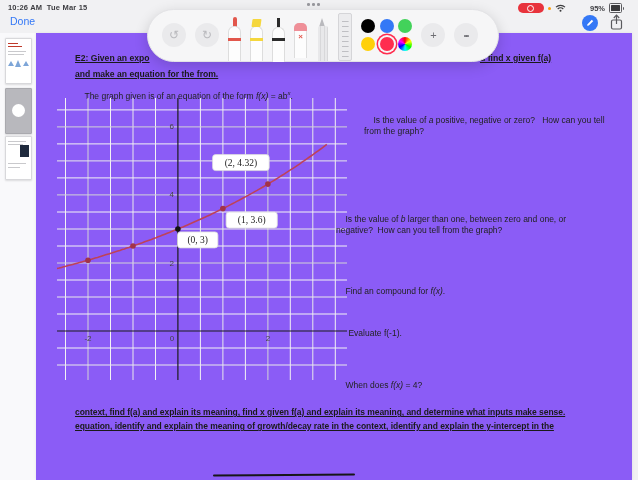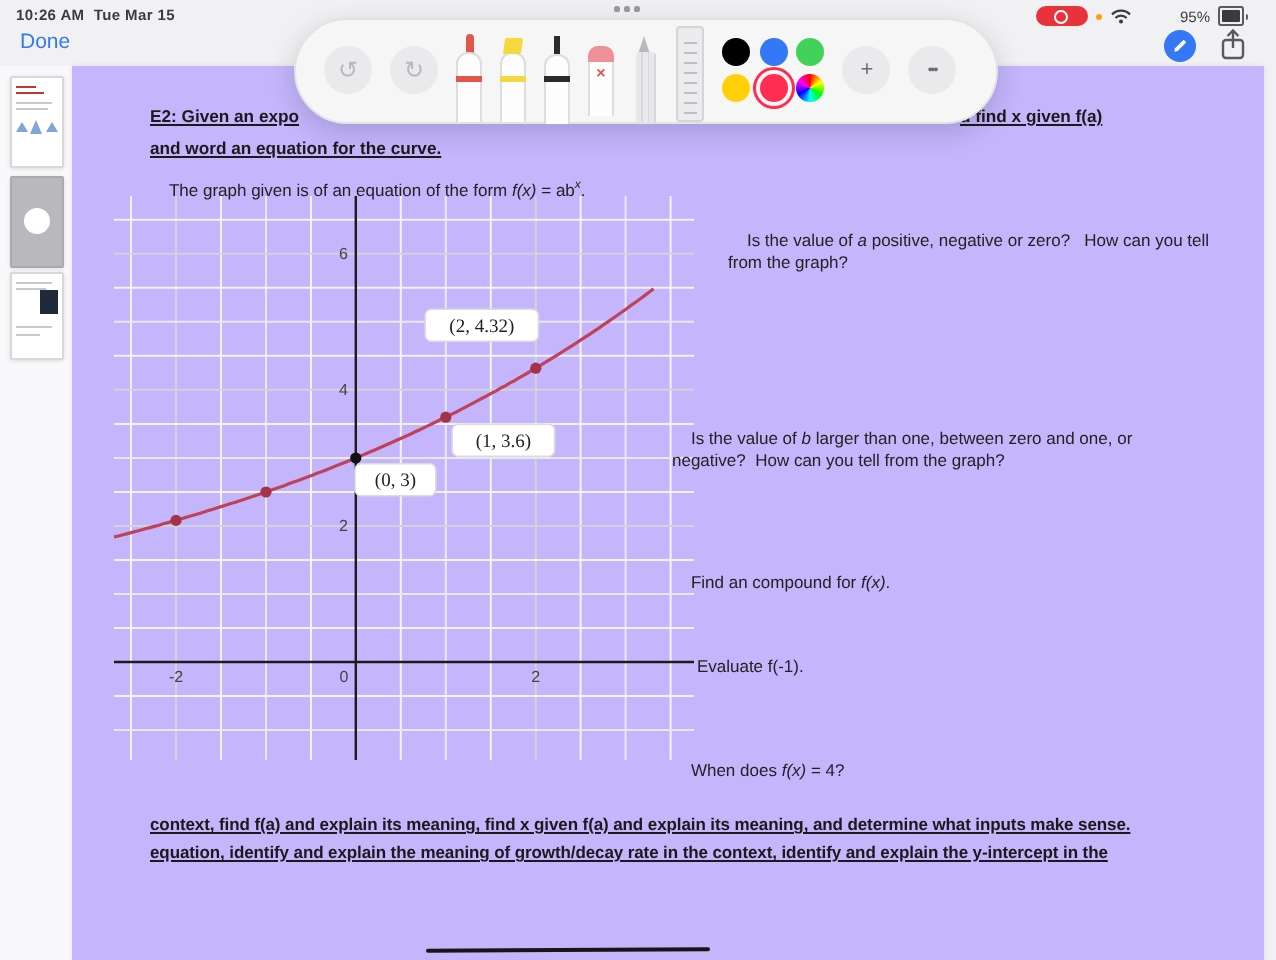--- a/index.html
+++ b/index.html
@@ -5,42 +5,42 @@
   html,body{margin:0;padding:0;}
   body{width:638px;height:480px;overflow:hidden;background:#f1f1f3;font-family:"Liberation Sans",sans-serif;position:relative;}
   .abs{position:absolute;}
   
   .statusbar{left:0;top:0;width:628px;height:16px;}
   .status-left{left:8px;top:3px;font-size:7.5px;font-weight:600;color:#3c3c40;letter-spacing:.2px;}
   .status-right{right:4px;top:3px;display:flex;align-items:center;gap:4px;}
   .rec-pill{width:26px;height:10px;background:#e8333c;border-radius:5px;display:flex;align-items:center;justify-content:center;}
   .rec-dot{width:5px;height:5px;border:1.4px solid #fff;border-radius:50%;}
   .orange-dot{width:3px;height:3px;background:#ff9f0a;border-radius:50%;}
-  .pct{font-size:7.5px;font-weight:400;color:#3c3c40;padding-left:20px;}
+  .pct{font-size:7.5px;font-weight:700;color:#3c3c40;padding-left:20px;}
   .battery{width:15px;height:8px;display:flex;align-items:center;}
   .batt-body{width:12px;height:6.5px;border:1px solid #5a5a5e;border-radius:1.5px;padding:.5px;}
   .batt-fill{width:90%;height:100%;background:#3a3a3c;border-radius:.5px;}
   .batt-nub{width:1.2px;height:3px;background:#5a5a5e;border-radius:0 1px 1px 0;margin-left:.5px;}
   
   .done-btn{left:10px;top:15px;font-size:10.5px;font-weight:500;color:#3478f6;cursor:pointer;}
   .markup-btn{left:582px;top:15px;width:16px;height:16px;border-radius:50%;background:#3478f6;display:flex;align-items:center;justify-content:center;}
   .share-btn{left:609px;top:14px;width:16px;height:18px;}
   .mt-handle{left:307px;top:3px;display:flex;gap:2.5px;z-index:70;}
   .mt-handle i{width:2.6px;height:2.6px;border-radius:50%;background:#97979c;}
   
   .sidebar{left:0;top:33px;width:36px;height:447px;background:#f9f9fb;border-right:1px solid #e4e4e7;}
   .thumb{position:absolute;left:5px;width:25px;background:#fff;border:1px solid #d8d8db;border-radius:1px;box-shadow:0 .5px 2px rgba(0,0,0,.12);overflow:hidden;}
   .t-line{position:absolute;height:1.2px;background:#c9c9cc;}
   .t-red{background:#c0392b;}
   .tri{position:absolute;width:0;height:0;border-left:3.5px solid transparent;border-right:3.5px solid transparent;border-bottom:5px solid #7ea6d8;}
   .thumb-gray{background:#b8b8bd;border-color:#a9a9ae;}
   .spinner{position:absolute;left:6px;top:15px;width:13px;height:13px;background:#fff;border-radius:50%;}
   .navyrect{position:absolute;right:2px;top:8px;width:9px;height:12px;background:#1f2a3d;}
   
-  .page{left:36px;top:33px;width:596px;height:447px;background:#c4b5fd;box-shadow:0 0 3px rgba(0,0,0,.08);}
+  .page{left:36px;top:33px;width:596px;height:447px;background:#8b5cf6;box-shadow:0 0 3px rgba(0,0,0,.08);}
   .doc-b{font-size:8.6px;font-weight:bold;color:#1a1a1a;text-decoration:underline;white-space:pre;}
   .doc-t{font-size:8.5px;color:#222;white-space:pre-wrap;}
   .mvar{font-style:italic;}
   sup{font-size:6px;}
   .question{width:256px;line-height:11px;}
   .e3 div{font-size:8.5px;font-weight:bold;color:#1a1a1a;text-decoration:underline;white-space:pre;line-height:14px;letter-spacing:-0.05px;}
   .para{font-size:8.3px;color:#222;line-height:11.5px;white-space:pre;letter-spacing:-0.05px;}
   .ink-underline{height:2.4px;background:#161616;transform:rotate(-.35deg);border-radius:1px;}
   
   .palette{left:147px;top:9px;width:352px;height:53px;background:#f6f6f7;border:1px solid #e3e3e6;border-radius:27px;box-shadow:0 4px 14px rgba(0,0,0,.16);z-index:50;display:flex;align-items:flex-end;padding:0 14px;box-sizing:border-box;gap:9px;}
@@ -129,21 +129,21 @@
     <div class="navyrect"></div>
     <div class="t-line" style="left:2px;top:26px;width:18px;"></div>
     <div class="t-line" style="left:2px;top:30px;width:12px;"></div>
   </div>
 </div>
 
 <div class="abs page">
 
   <div class="abs doc-b" style="left:39px;top:20px;">E2: Given an expo</div>
   <div class="abs doc-b" style="left:444px;top:20px;">d find x given f(a)</div>
-  <div class="abs doc-b" style="left:39px;top:36px;">and word an equation for the curve.</div>
+  <div class="abs doc-b" style="left:39px;top:36px;">and make an equation for the from.</div>
 
   <div class="abs doc-t" style="left:39px;top:47px;">
     <span>The graph given is of an equation of the form </span><span class="mvar">f(x)</span><span> = ab</span><sup class="mvar">x</sup><span>.</span>
   </div>
 
   <div class="abs graph-wrap"><svg width="290" height="282" viewBox="0 0 290 282">
         <line x1="8.5" y1="0" x2="8.5" y2="282" stroke="#f3f3f4" stroke-width="1"></line>
         <line x1="31.0" y1="0" x2="31.0" y2="282" stroke="#d3d3d6" stroke-width="1"></line>
         <line x1="53.5" y1="0" x2="53.5" y2="282" stroke="#f3f3f4" stroke-width="1"></line>
         <line x1="76.0" y1="0" x2="76.0" y2="282" stroke="#e9e9eb" stroke-width="1"></line>

